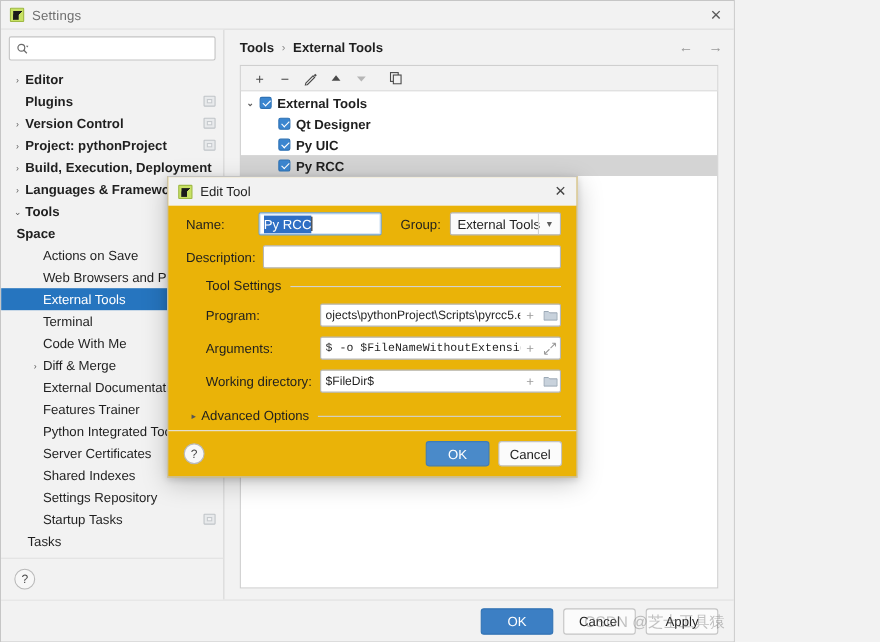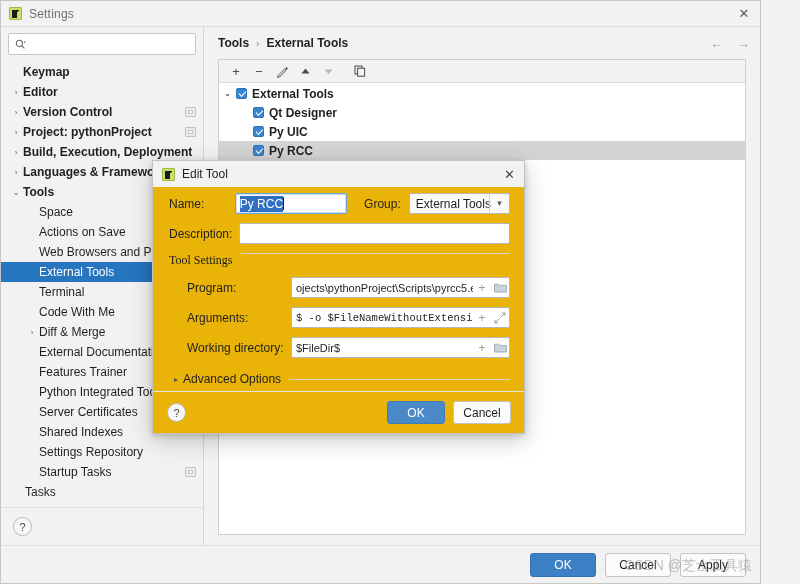--- a/index.html
+++ b/index.html
@@ -9,21 +9,21 @@
     font-family: "Liberation Sans", sans-serif;
     font-size: 12px;
     color: #1f1f1f;
     background: #f2f2f2;
     overflow: hidden;
     position: relative;
   }
 
   
   #window {
-    position:absolute; left:0; top:0; width:761px; height:584px;
+    position:absolute; left:0; top:0; width:668px; height:584px;
     background:#f2f2f2;
     border:1px solid #c6c6c6;
     display:flex; flex-direction:column;
   }
 
   
   .titlebar {
     height:26px; min-height:26px;
     background:#f2f2f2;
     border-bottom:1px solid #dcdcdc;
@@ -246,21 +246,21 @@
     position:relative;
   }
   .combo .caret-dn {
     position:absolute; right:0; top:0; bottom:0; width:20px;
     border-left:1px solid #d2d2d2;
     display:flex; align-items:center; justify-content:center;
     color:#5d5d5d; font-size:8px;
   }
   .desc-field { width:280px; }
 
-  .section-hdr { display:flex; align-items:flex-start; margin:6px 0 9px 0;font-family:Liberation Serif, serif; }
+  .section-hdr { display:flex; align-items:center; margin:6px 0 9px 18px; }
   .section-hdr .sh-text { font-size:12px; color:#1f1f1f; white-space:nowrap; }
   .section-hdr .sh-line { flex:1; height:1px; background:#d2d2d2; margin-left:8px; }
 
   .frow { display:flex; align-items:center; margin-bottom:9px; padding-left:18px; }
   .frow .flabel { width:104px; font-size:12px; }
   .field-wrap {
     flex:1; height:21px; background:#ffffff;
     border:1px solid #b7b7b7; border-radius:2px;
     display:flex; align-items:center; padding-left:4px;
     overflow:hidden;
@@ -325,26 +325,27 @@
               <circle cx="4.4" cy="4.4" r="3.1" fill="none" stroke="#6a6a6a" stroke-width="1.1"></circle>
               <line x1="6.7" y1="6.7" x2="9.4" y2="9.4" stroke="#6a6a6a" stroke-width="1.1"></line>
               <polygon points="8.6,2.6 11,2.6 9.8,4.2" fill="#6a6a6a"></polygon>
             </svg>
           </span>
           <input class="search-input" value="" placeholder="" style="">
         </div>
       </div>
       <div class="tree" id="sidebar-tree">
           <div class="tnode bold" style="padding-left: 8px;">
-            <span class="arrow"></span>
-            <span class="lbl">Keymap</span>
-          </div>
-          <div class="tnode bold" style="padding-left: 8px;">
             <span class="arrow">›</span>
             <span class="lbl">Editor</span>
+          </div>
+          <div class="tnode bold" style="padding-left: 8px;">
+            <span class="arrow"></span>
+            <span class="lbl">Plugins</span>
+            <span class="badge-icon"></span>
           </div>
           <div class="tnode bold" style="padding-left: 8px;">
             <span class="arrow">›</span>
             <span class="lbl">Version Control</span>
             <span class="badge-icon"></span>
           </div>
           <div class="tnode bold" style="padding-left: 8px;">
             <span class="arrow">›</span>
             <span class="lbl">Project: pythonProject</span>
             <span class="badge-icon"></span>
@@ -354,21 +355,21 @@
             <span class="lbl">Build, Execution, Deployment</span>
           </div>
           <div class="tnode bold" style="padding-left: 8px;">
             <span class="arrow">›</span>
             <span class="lbl">Languages &amp; Frameworks</span>
           </div>
           <div class="tnode bold" style="padding-left: 8px;">
             <span class="arrow">⌄</span>
             <span class="lbl">Tools</span>
           </div>
-          <div class="tnode" style="padding-left: 24px;">
+          <div class="tnode" style=" font-weight: bold;">
             <span class="arrow"></span>
             <span class="lbl">Space</span>
           </div>
           <div class="tnode" style="padding-left: 24px;">
             <span class="arrow"></span>
             <span class="lbl">Actions on Save</span>
           </div>
           <div class="tnode" style="padding-left: 24px;">
             <span class="arrow"></span>
             <span class="lbl">Web Browsers and Preview</span>

